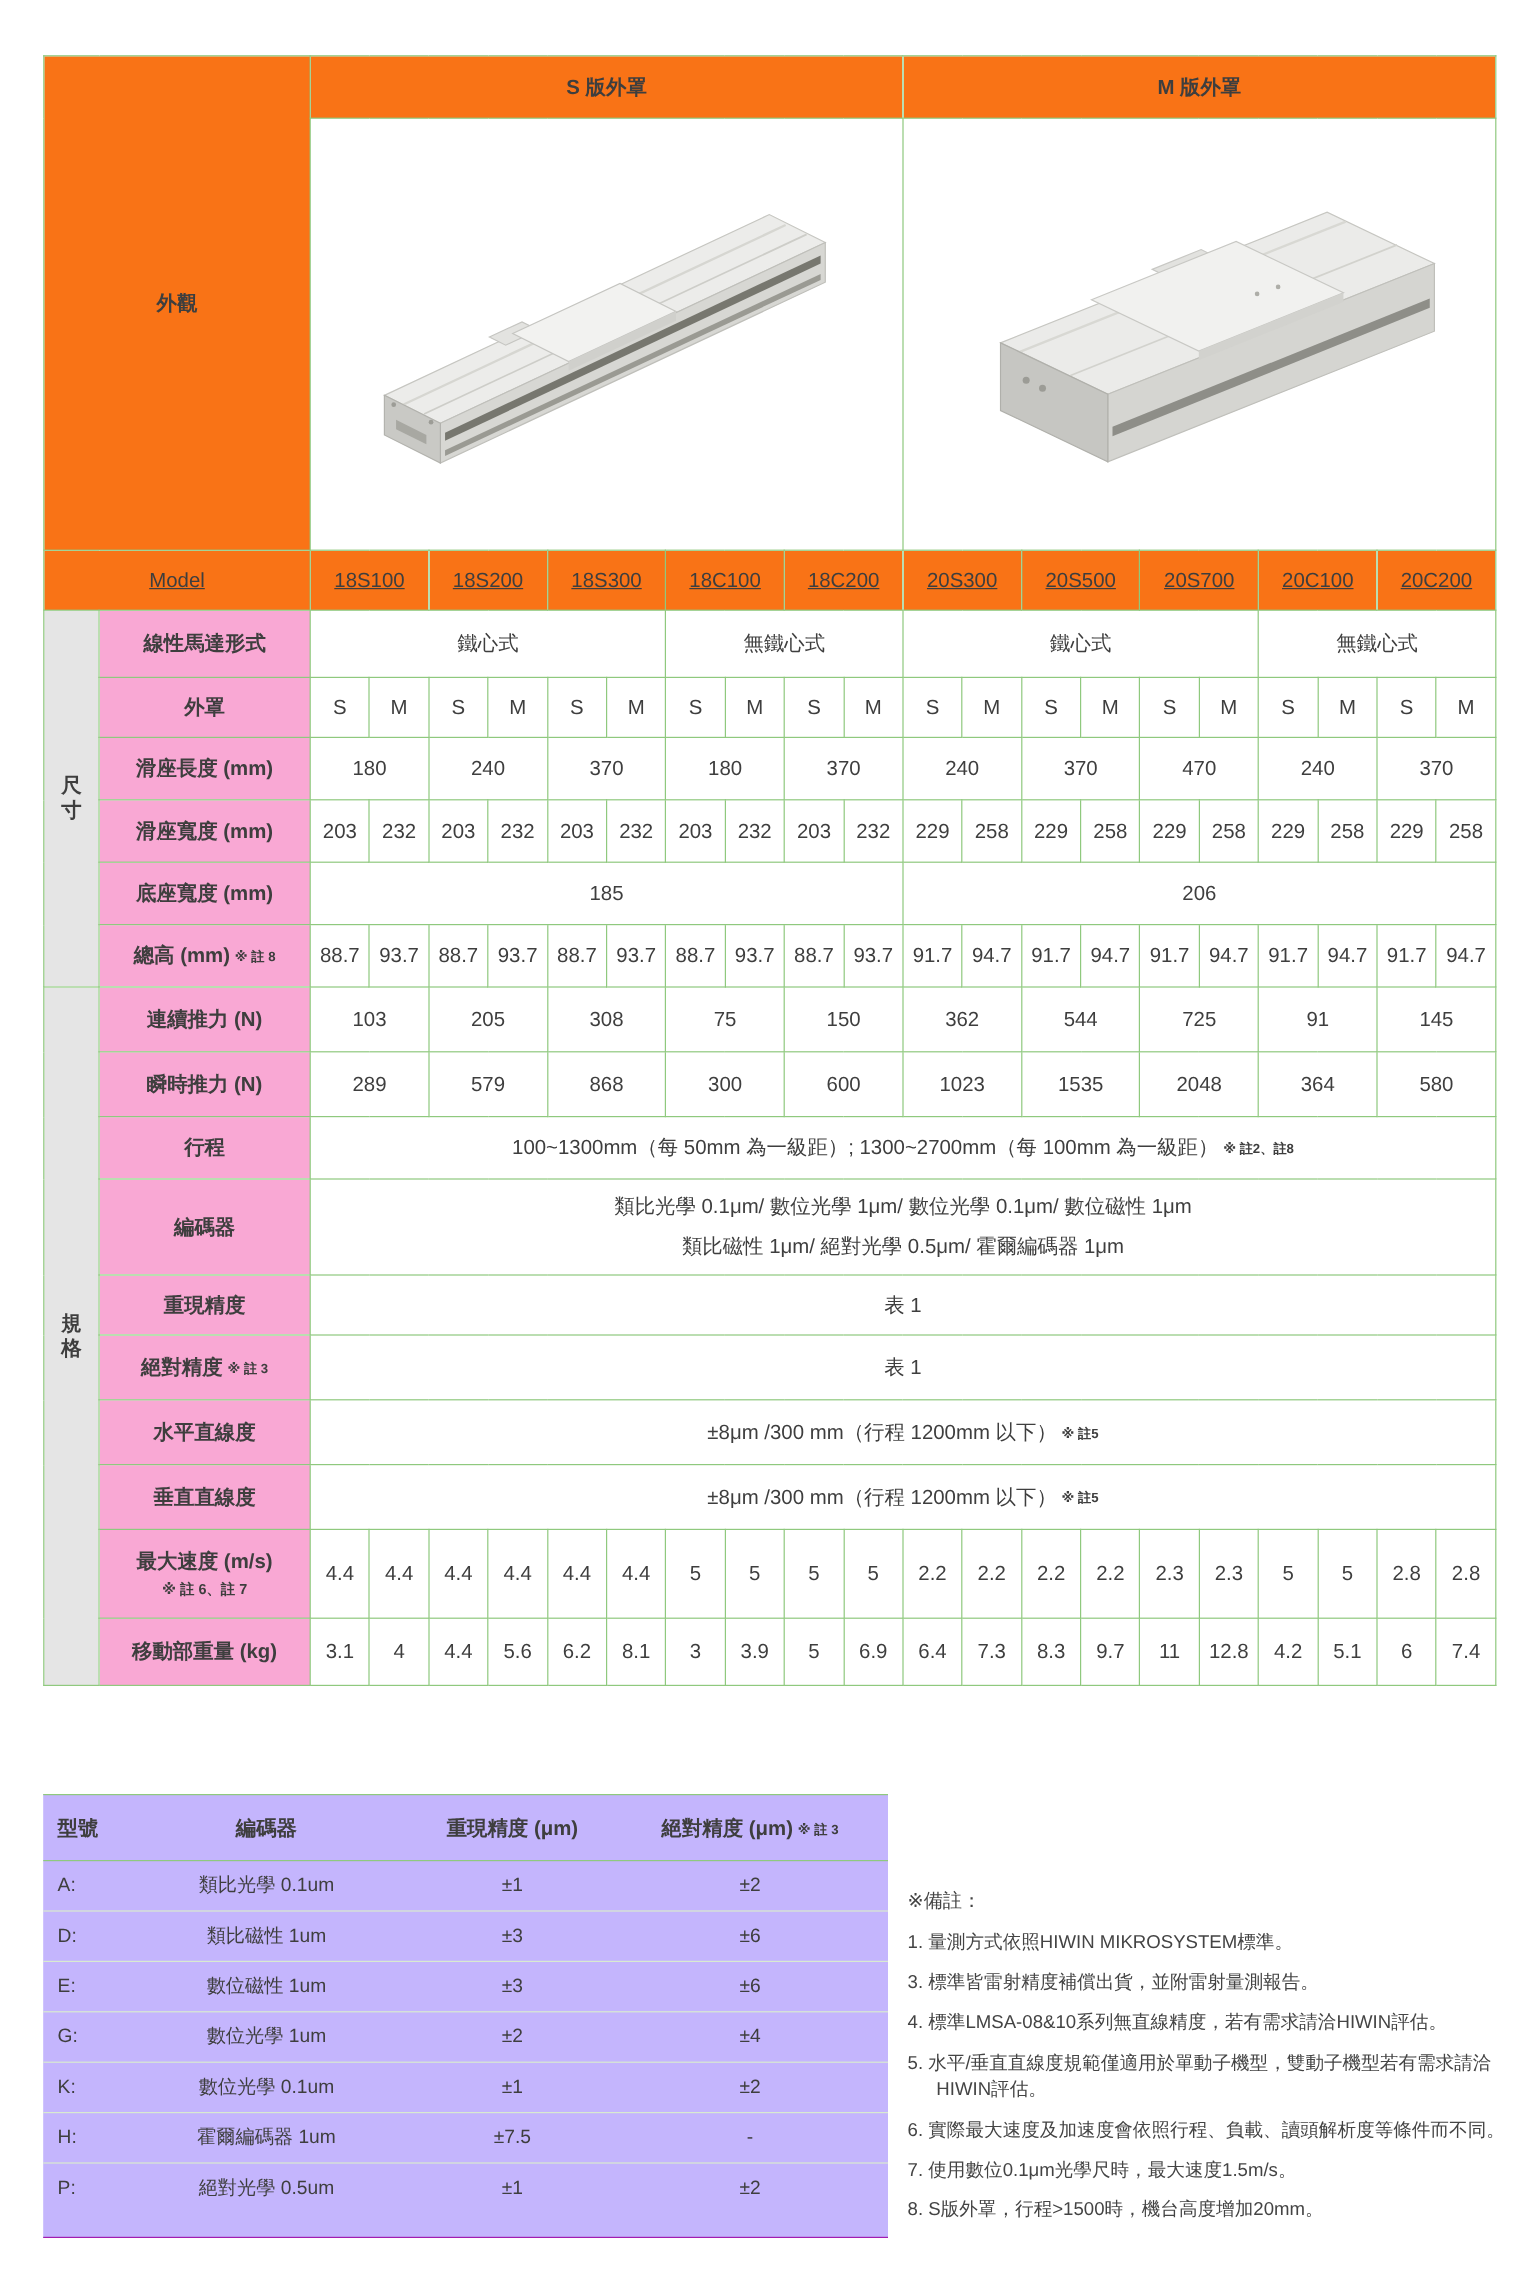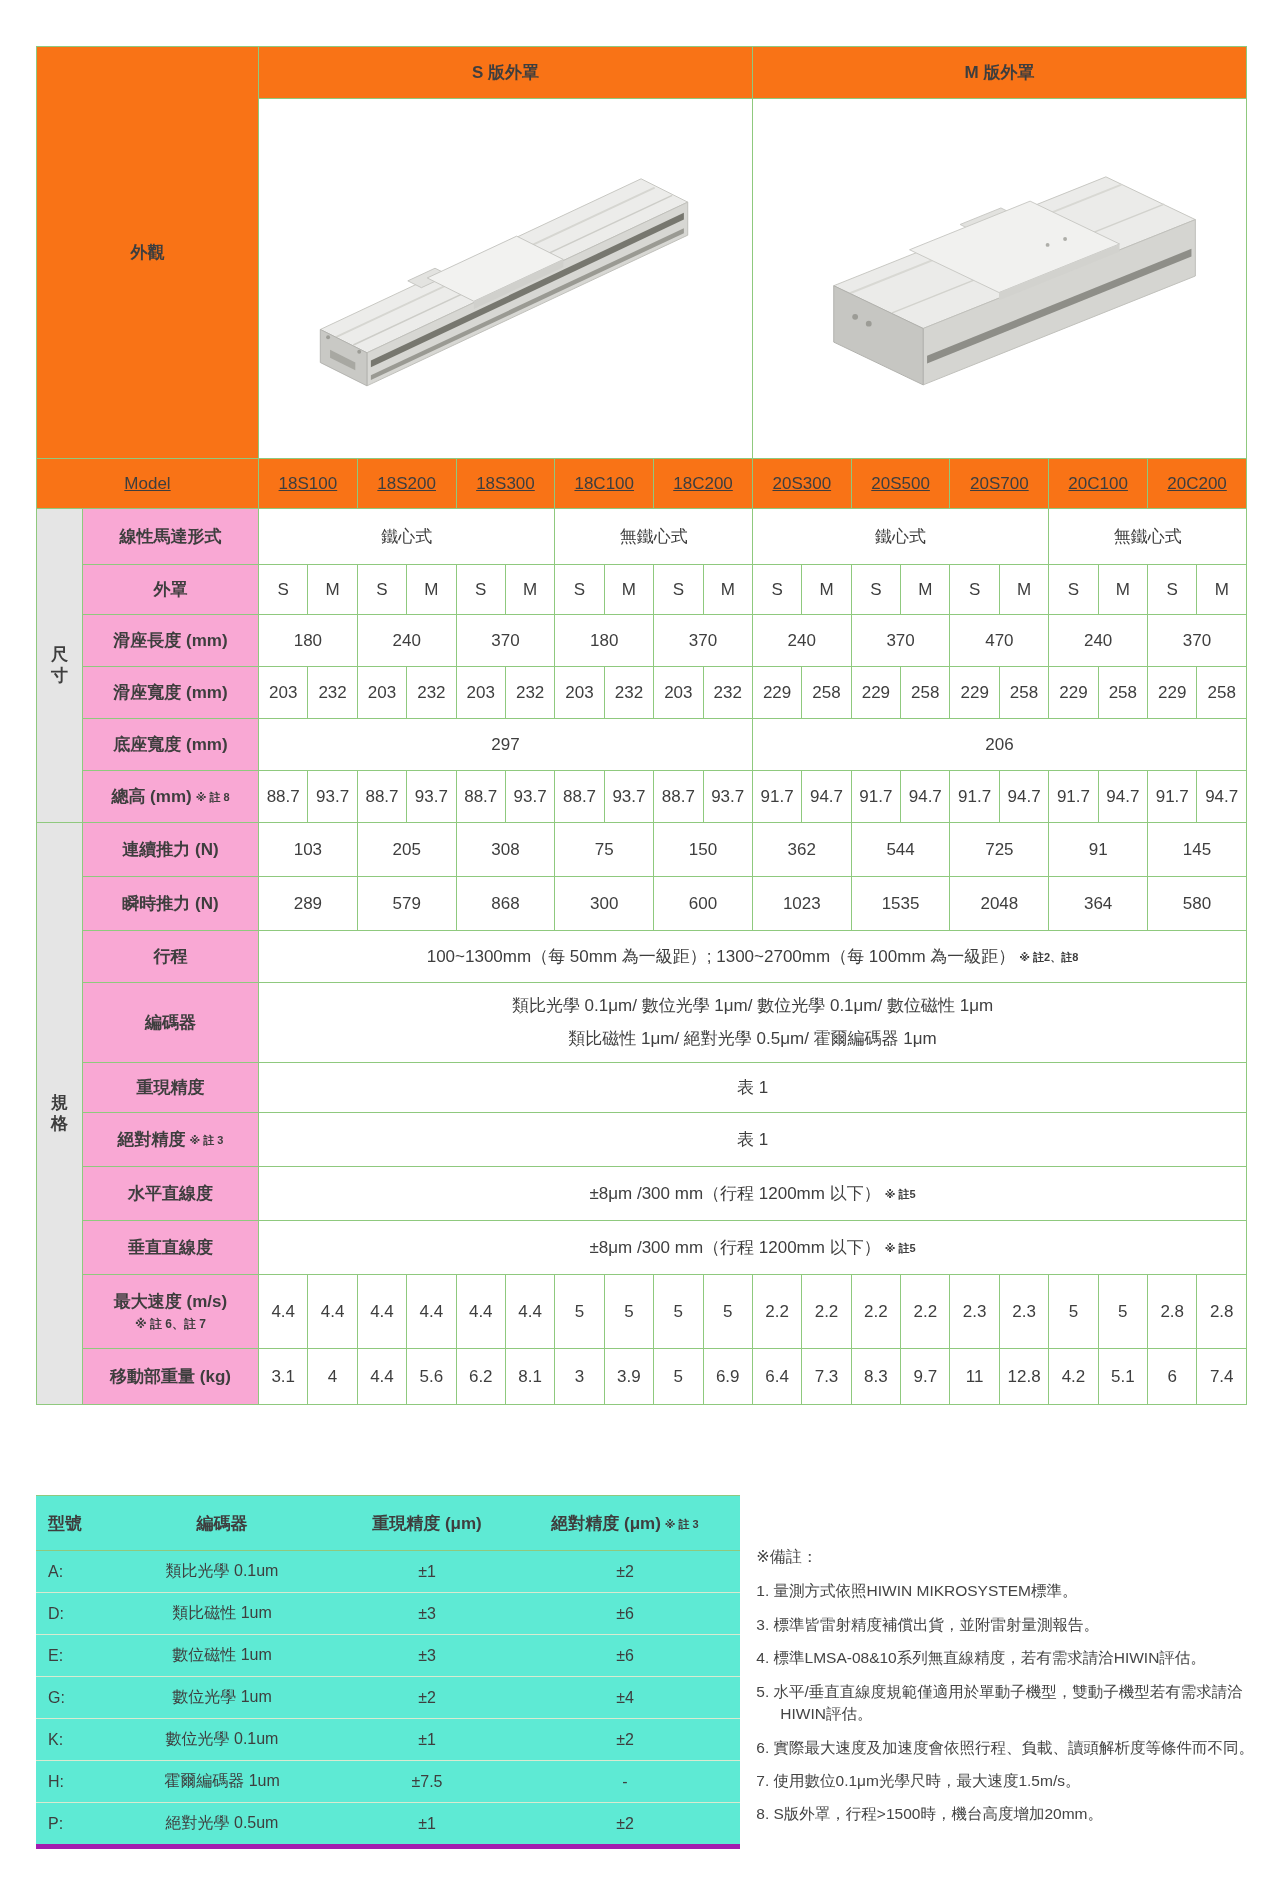--- a/index.html
+++ b/index.html
@@ -14,29 +14,29 @@
   td.lab{background:#f9a8d4;font-weight:bold;font-size:18px;white-space:normal;}
   td.mdl{font-size:18px;text-decoration:underline;}
   td.imgcell{background:#fff;}
   td.sec{background:#e5e5e5;font-weight:bold;font-size:19px;}
   .vtxt{width:22px;margin:0 auto;line-height:1.2;word-break:break-all;white-space:normal;}
   .sn{font-size:11px;font-weight:bold;vertical-align:1px;margin-left:4px;}
   .sn2{font-size:12px;font-weight:bold;display:block;margin-top:3px;}
   .enc-line{line-height:1.9;font-size:17px;}
   
   .bottom{display:flex;margin-top:90px;}
-  .enc{width:706px;background:#5eead4;border-top:1px solid #8fc97e;border-bottom:5px solid #a21caf;}
+  .enc{width:706px;background:#c4b5fd;border-top:1px solid #8fc97e;border-bottom:1px solid #a21caf;}
   .enc-h{display:grid;grid-template-columns:66px 240px 170px 226px;height:54px;align-items:center;
     border-bottom:1px solid #8fc97e;font-size:17px;font-weight:bold;}
   .enc-r{display:grid;grid-template-columns:66px 240px 170px 226px;height:41px;align-items:center;
     border-bottom:1px solid #d9ead0;font-size:16px;}
   .enc-r:last-child{border-bottom:none;}
   .enc .cl{text-align:left;padding-left:12px;}
   .enc .cc{text-align:center;}
-  .notes{width:528px;margin-left:16px;margin-top:50px;font-size:15.5px;line-height:1.45;color:#444;}
+  .notes{width:528px;margin-left:16px;margin-top:78px;font-size:15.5px;line-height:1.45;color:#444;}
   .n-title{margin-bottom:12px;font-size:16px;}
   .n-item{padding-left:24px;text-indent:-24px;margin-bottom:11px;}
 </style>
 </head>
 <body>
 
 <div class="page">
 
 <table class="spec">
 <colgroup>
@@ -171,21 +171,21 @@
   <td>229</td>
   <td>258</td>
   <td>229</td>
   <td>258</td>
   <td>229</td>
   <td>258</td>
 </tr>
 
 <tr style="height:52px">
   <td class="lab">底座寬度 (mm)</td>
-  <td colspan="10">297</td>
+  <td colspan="10">185</td>
   <td colspan="10">206</td>
 </tr>
 
 <tr style="height:52px">
   <td class="lab"><span>總高 (mm)</span><span class="sn">※ 註 8</span></td>
   <td>88.7</td>
   <td>93.7</td>
   <td>88.7</td>
   <td>93.7</td>
   <td>88.7</td>

